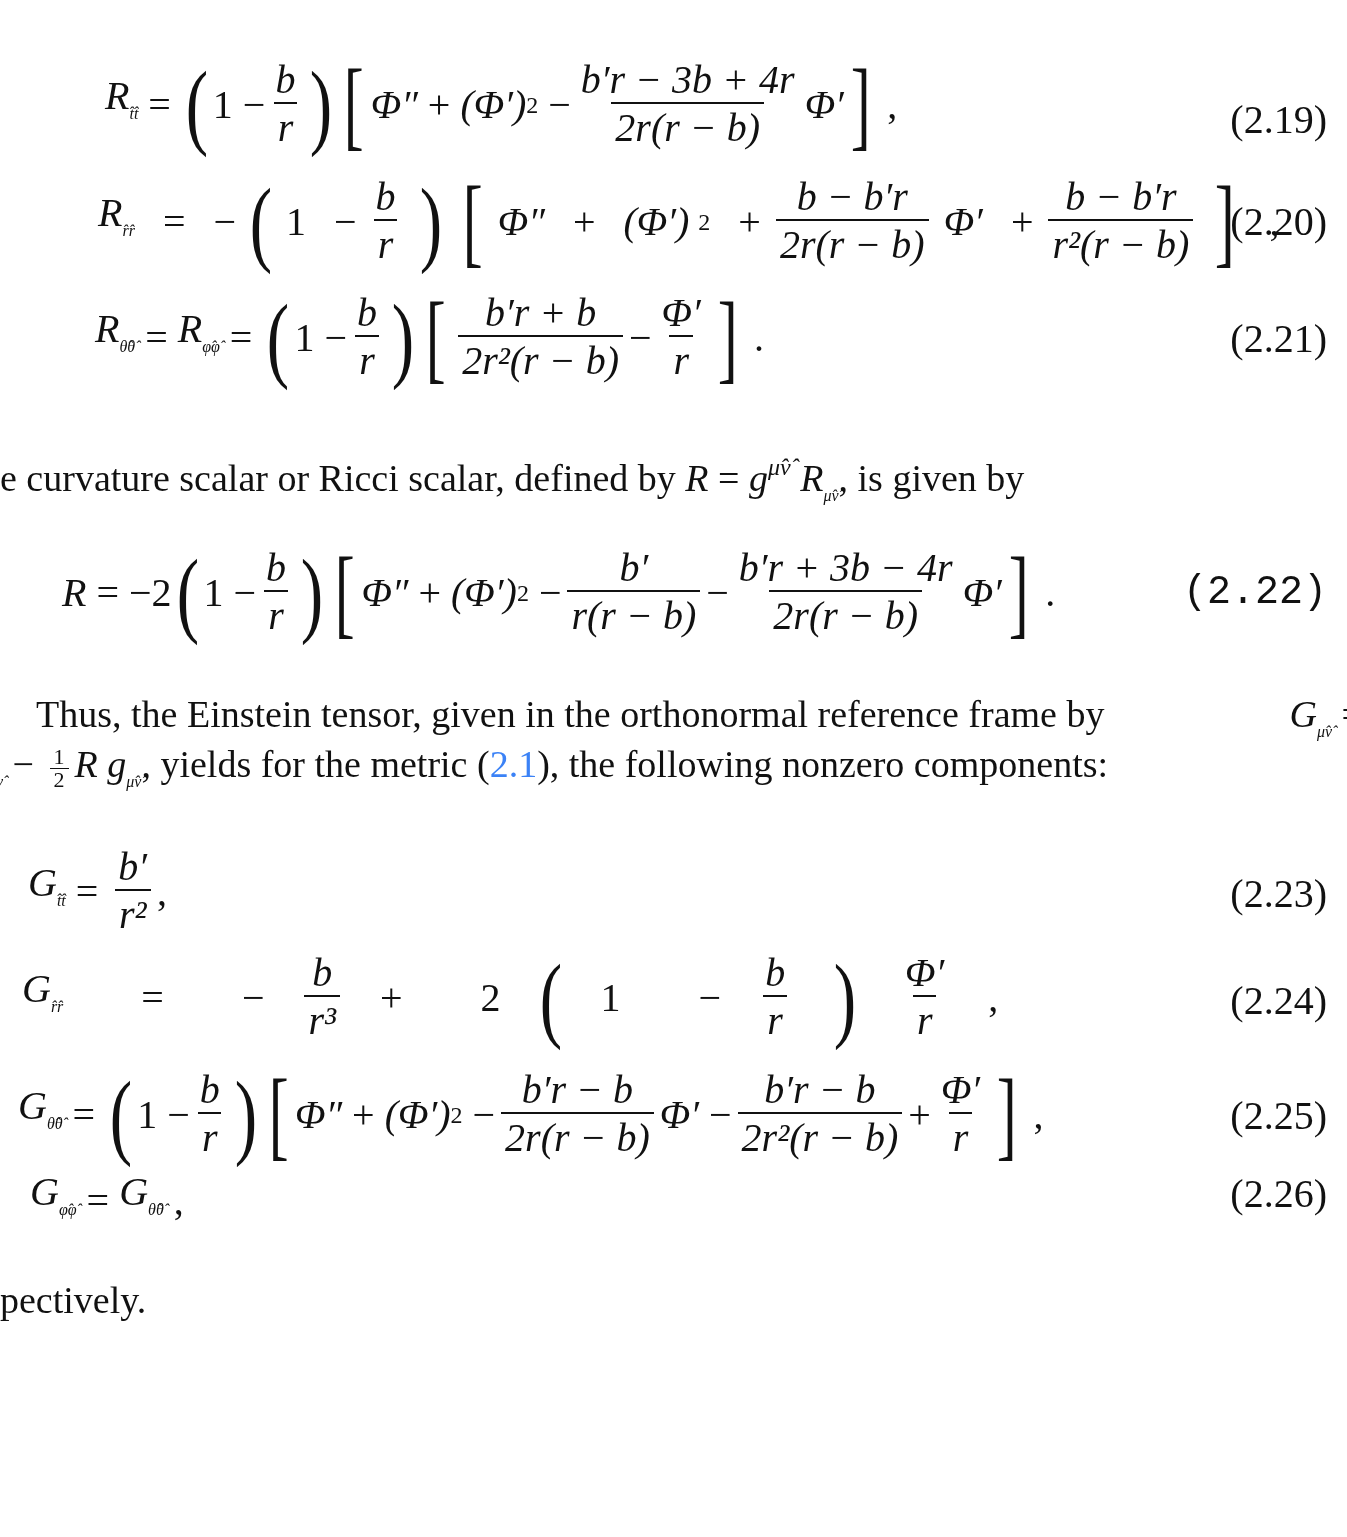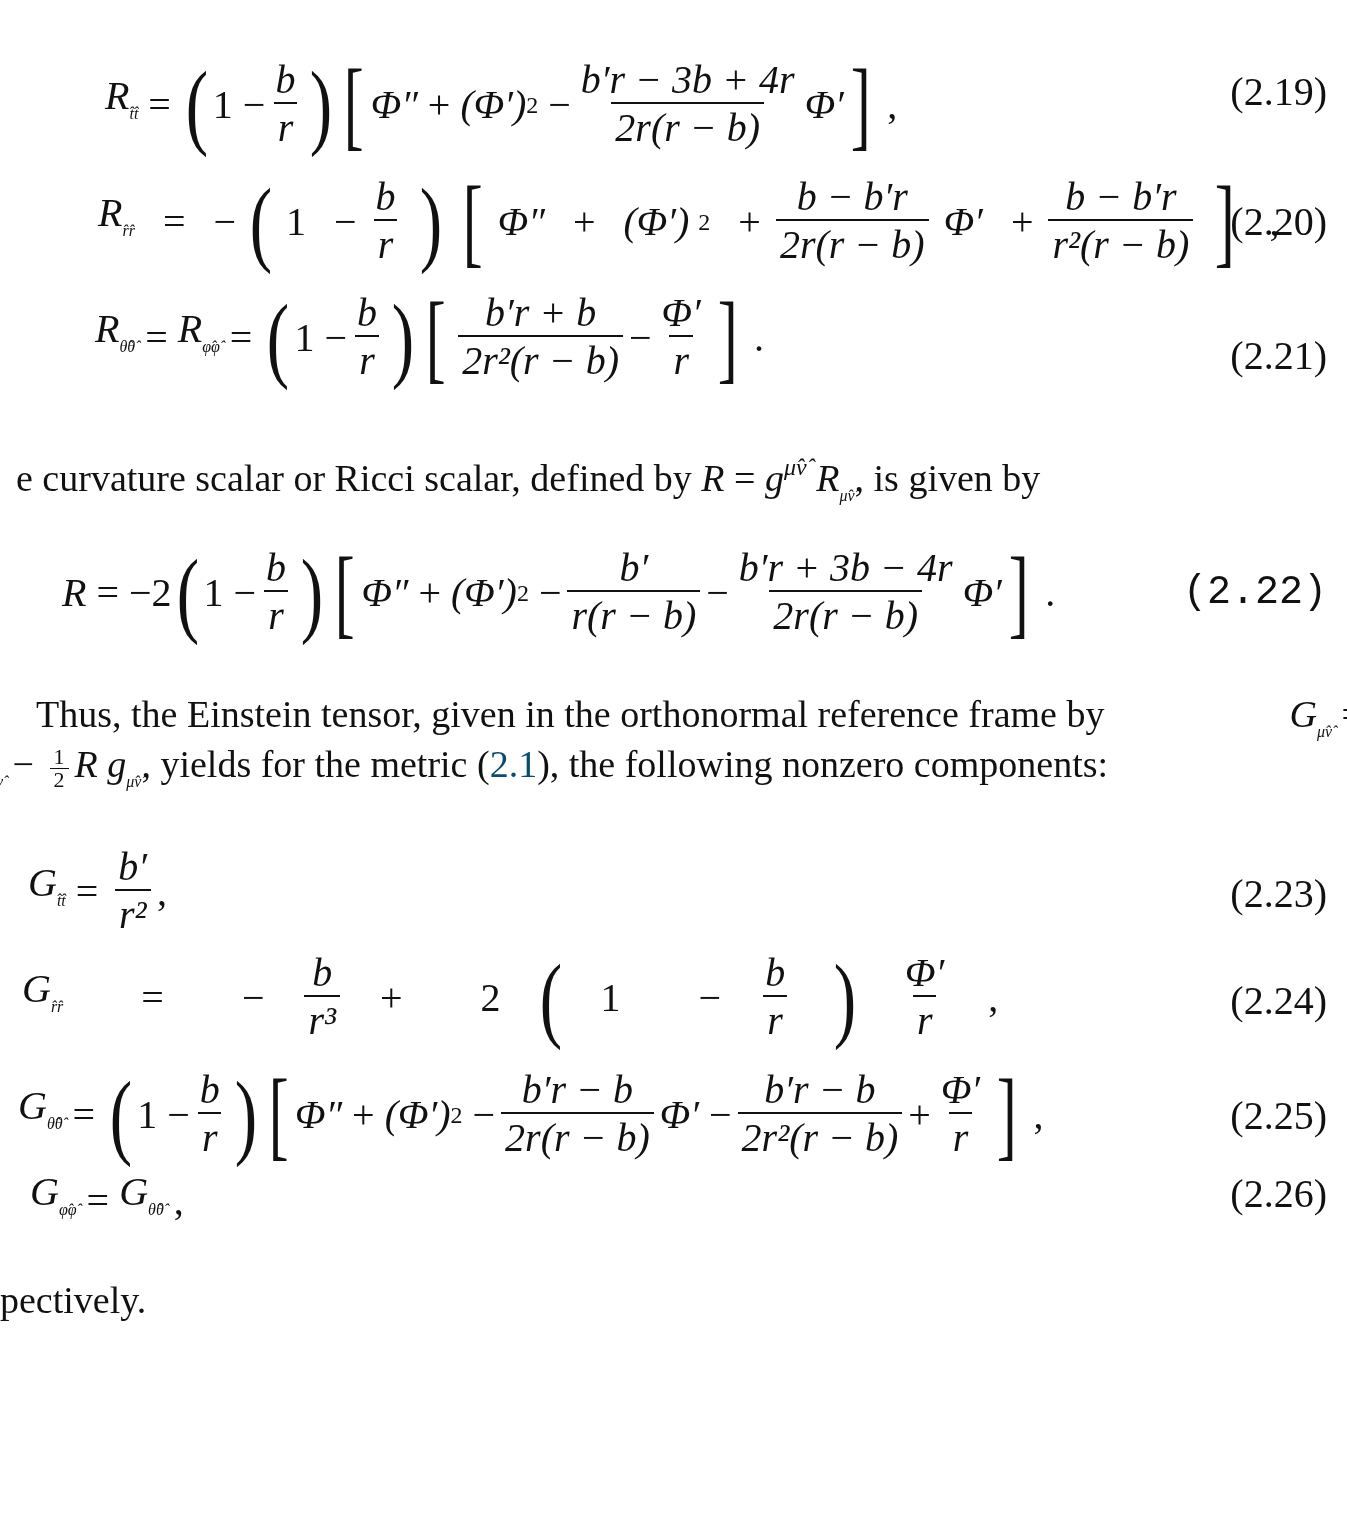--- a/index.html
+++ b/index.html
@@ -14,21 +14,21 @@
   .eqnum { position: absolute; right: 20px; font-size: 40px; }
   i, .it { font-style: italic; }
   .frac { display: inline-flex; flex-direction: column; align-items: center; vertical-align: middle; margin: 0 6px; }
   .frac .num { padding: 0 4px; line-height: 44px; }
   .frac .den { border-top: 2px solid #111; padding: 0 4px; line-height: 48px; }
   .big { font-size: 96px; line-height: 96px; font-weight: 300; transform: scaleX(0.7); display: inline-block; }
   .bigb { font-size: 100px; line-height: 100px; font-weight: 200; transform: scaleX(0.6); display: inline-block; }
   sub { font-size: 16px; vertical-align: -10px; }
   sup { font-size: 24px; vertical-align: 16px; }
   .sp { display: inline-block; width: 10px; }
-  .link { color: #0c4a6e; }
+  .link { color: #3b82f6; }
 </style>
 </head>
 <body>
 
 <div class="abs eq" style="top:55px; left:105px;">
   <span><i>R</i><sub><i>t̂t̂</i></sub></span>
   <span class="sp"></span><span>=</span><span class="sp"></span>
   <span class="big">(</span>
   <span>1</span>&nbsp;<span>−</span>
   <span class="frac">
@@ -38,21 +38,21 @@
   <span class="big">)</span>
   <span class="bigb">[</span>
   <i>Φ″</i>&nbsp;<span>+</span>&nbsp;<i>(Φ′)</i><sup>2</sup>&nbsp;<span>−</span>
   <span class="frac">
       <span class="num it">b′r − 3b + 4r</span>
       <span class="den it">2r(r − b)</span>
     </span>
   <i>Φ′</i>
   <span class="bigb">]</span>&nbsp;<span>,</span>
 </div>
-<div class="abs eqnum" style="top:68px;">(2.19)</div>
+<div class="abs eqnum" style="top:96px;">(2.19)</div>
 
 <div class="abs eq" style="top:172px; left:98px;gap:9px;">
   <span><i>R</i><sub><i>r̂r̂</i></sub></span>
   <span class="sp"></span><span>=</span><span class="sp"></span><span>−</span>
   <span class="big">(</span>
   <span>1</span>&nbsp;<span>−</span>
   <span class="frac">
       <span class="num it">b</span>
       <span class="den it">r</span>
     </span>
@@ -89,23 +89,23 @@
       <span class="num it">b′r + b</span>
       <span class="den it">2r²(r − b)</span>
     </span>
   <span>−</span>
   <span class="frac">
       <span class="num it">Φ′</span>
       <span class="den it">r</span>
     </span>
   <span class="bigb">]</span>&nbsp;<span>.</span>
 </div>
-<div class="abs eqnum" style="top:332px;">(2.21)</div>
-
-<div class="abs txt" style="top:445px; left:16px;">
+<div class="abs eqnum" style="top:315px;">(2.21)</div>
+
+<div class="abs txt" style="top:445px; left:0;">
   <span>e curvature scalar or Ricci scalar, defined by </span><i>R</i> = <i>g</i><sup><i>μ̂ν̂</i></sup> <i>R</i><sub><i>μ̂ν̂</i></sub><span>, is given by</span>
 </div>
 
 <div class="abs eq" style="top:543px; left:62px;">
   <i>R</i>
   <span class="sp"></span><span>=</span><span class="sp"></span><span>−2</span>
   <span class="big">(</span>
   <span>1</span>&nbsp;<span>−</span>
   <span class="frac">
       <span class="num it">b</span>

